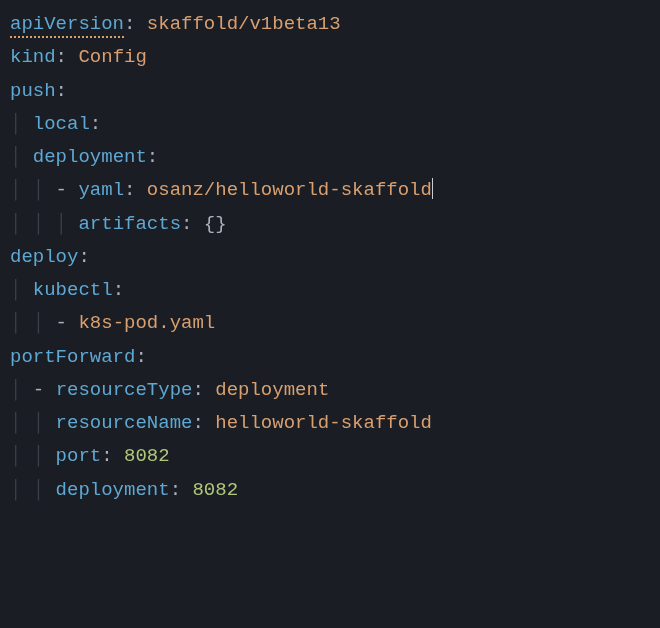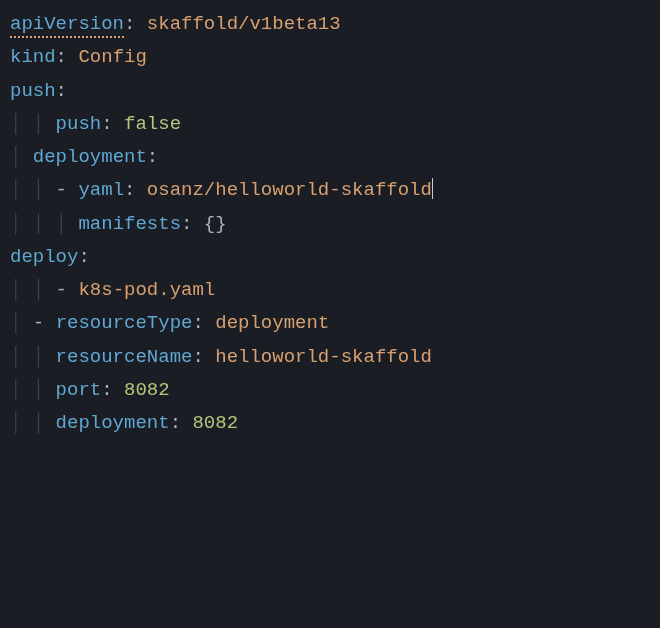--- a/index.html
+++ b/index.html
@@ -39,35 +39,37 @@
 <body>
 
 <div>
 
 <div class="line"><span class="key squig">apiVersion</span><span class="punc">: </span><span class="str">skaffold/v1beta13</span></div>
 
 <div class="line"><span class="key">kind</span><span class="punc">: </span><span class="str">Config</span></div>
 
 <div class="line"><span class="key">push</span><span class="punc">:</span></div>
 
+<div class="line"><span class="guide">│ </span><span class="key">local</span><span class="punc">:</span></div>
 
-<div class="line"><span class="guide">│ │ </span><span class="key">push</span><span class="punc">: </span><span class="val">false</span></div>
 
 <div class="line"><span class="guide">│ </span><span class="key">deployment</span><span class="punc">:</span></div>
 
 <div class="line"><span class="guide">│ │ </span><span class="dash">- </span><span class="key">yaml</span><span class="punc">: </span><span class="str">osanz/helloworld-skaffold</span><span class="cursor"></span></div>
 
-<div class="line"><span class="guide">│ │ │ </span><span class="key">manifests</span><span class="punc">: </span><span class="brace">{}</span></div>
+<div class="line"><span class="guide">│ │ │ </span><span class="key">artifacts</span><span class="punc">: </span><span class="brace">{}</span></div>
 
 <div class="line"><span class="key">deploy</span><span class="punc">:</span></div>
 
+<div class="line"><span class="guide">│ </span><span class="key">kubectl</span><span class="punc">:</span></div>
 
 
 <div class="line"><span class="guide">│ │ </span><span class="dash">- </span><span class="str">k8s-pod.yaml</span></div>
 
+<div class="line"><span class="key">portForward</span><span class="punc">:</span></div>
 
 <div class="line"><span class="guide">│ </span><span class="dash">- </span><span class="key">resourceType</span><span class="punc">: </span><span class="str">deployment</span></div>
 
 <div class="line"><span class="guide">│ │ </span><span class="key">resourceName</span><span class="punc">: </span><span class="str">helloworld-skaffold</span></div>
 
 <div class="line"><span class="guide">│ │ </span><span class="key">port</span><span class="punc">: </span><span class="val">8082</span></div>
 
 <div class="line"><span class="guide">│ │ </span><span class="key">deployment</span><span class="punc">: </span><span class="val">8082</span></div>
 
 </div>

